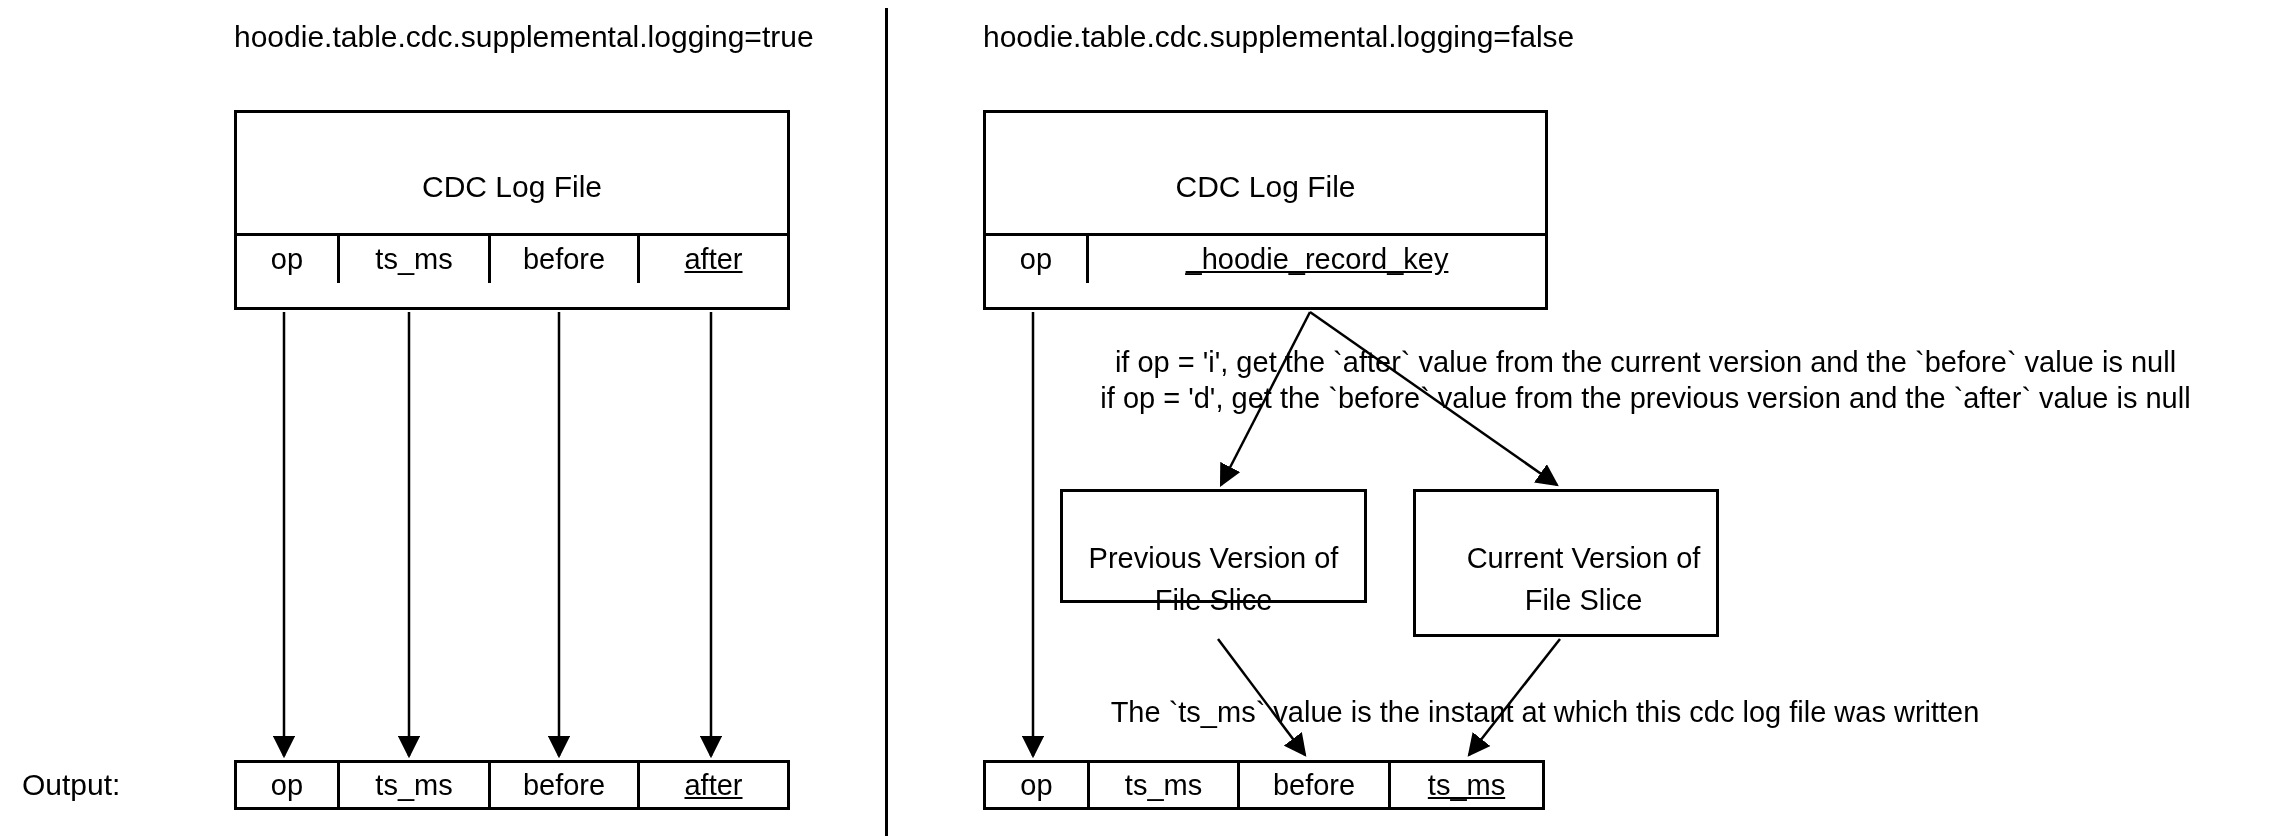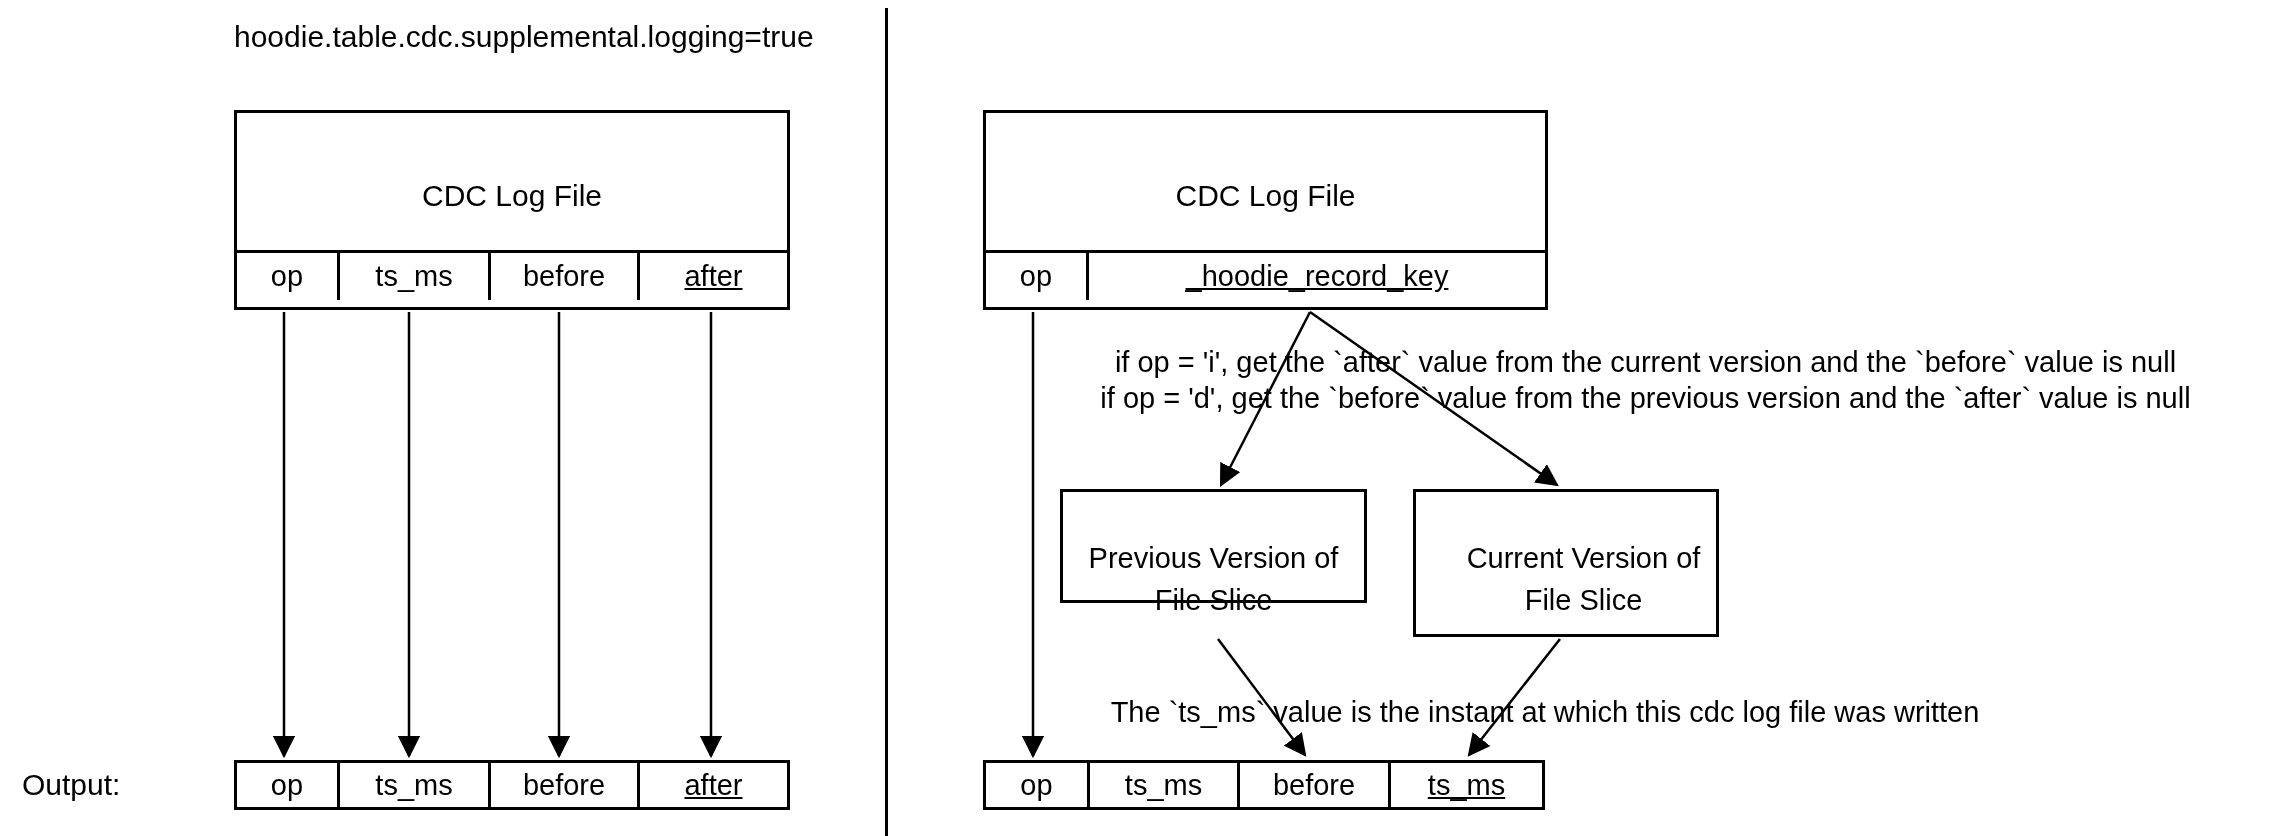--- a/index.html
+++ b/index.html
@@ -7,21 +7,21 @@
     position:relative; width:2278px; height:836px; overflow:hidden;
     background:#ffffff; color:#000;
     font-family:"Liberation Sans", sans-serif;
   }
   .panel-title {
     position:absolute; top:20px; font-size:30px; line-height:34px;
     text-align:center; white-space:nowrap;
   }
   .box { position:absolute; border:3px solid #000; box-sizing:border-box; background:#fff; }
   .cdc-title-area {
-    height:140px; border-bottom:3px solid #000; box-sizing:border-box;
+    height:123px; border-bottom:3px solid #000; box-sizing:border-box;
     display:flex; align-items:center; justify-content:center;
     font-size:30px; padding-top:28px;
   }
   .cells { display:flex; height:47px; }
   .orow .cells { height:44px; }
   .cell {
     box-sizing:border-box; height:100%;
     display:flex; align-items:center; justify-content:center;
     font-size:29px; border-left:3px solid #000;
   }
@@ -70,20 +70,21 @@
   <div class="output-label">Output:</div>
   <div class="box orow" style="left:234px; top:760px; width:556px; height:50px;">
     <div class="cells">
       <div class="cell w1">op</div>
       <div class="cell w2">ts_ms</div>
       <div class="cell w3">before</div>
       <div class="cell wf">after</div>
     </div>
   </div>
 
+  <div class="panel-title" style="left:983px; width:590px;">hoodie.table.cdc.supplemental.logging=false</div>
 
   <div class="box" style="left:983px; top:110px; width:565px; height:200px;">
     <div class="cdc-title-area">CDC Log File</div>
     <div class="cells">
       <div class="cell w1">op</div>
       <div class="cell wf">_hoodie_record_key</div>
     </div>
   </div>
 
   <div class="rules">

